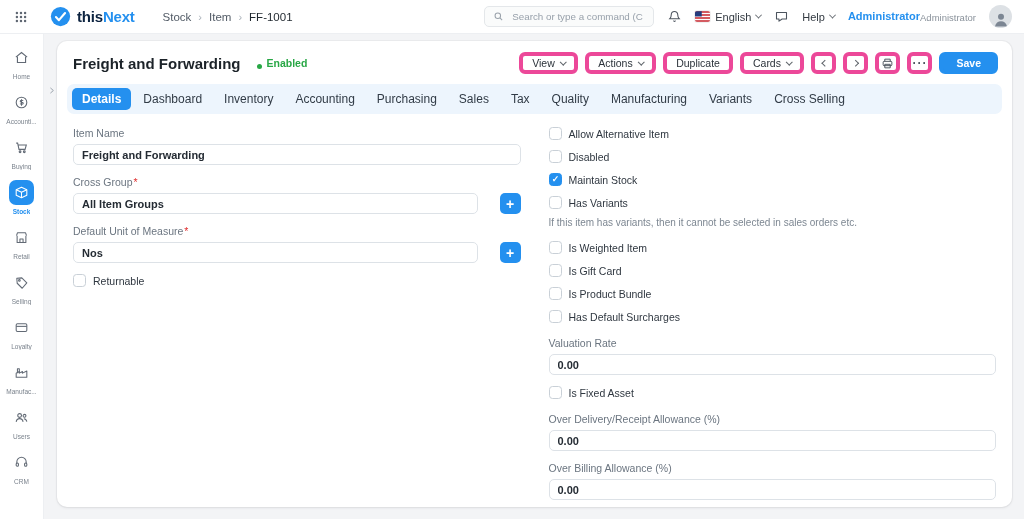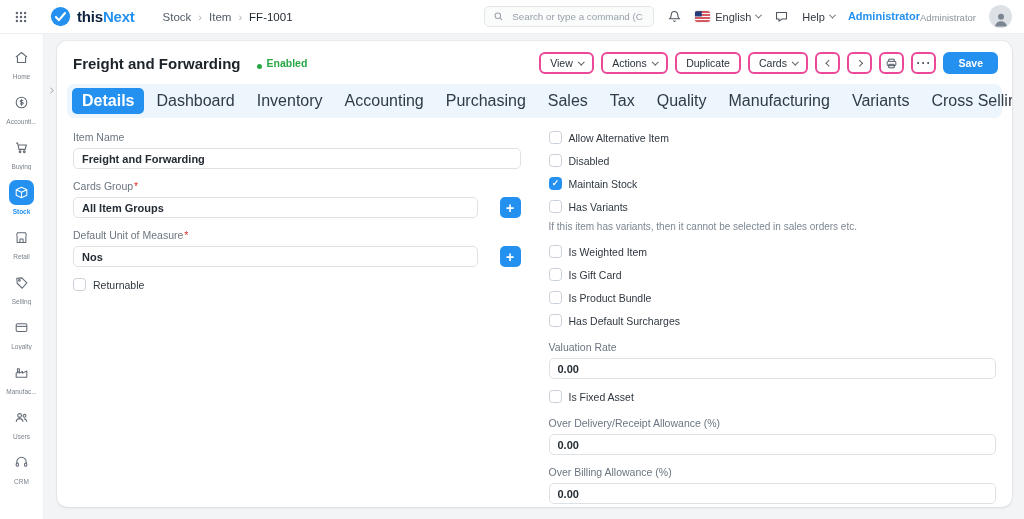--- a/index.html
+++ b/index.html
@@ -68,31 +68,31 @@
     border-radius:10px; overflow:hidden;
     box-shadow:0 1px 3px rgba(20,30,40,.08), 0 0 0 1px rgba(20,30,40,.035);
   }
   .card-header{ display:flex; align-items:center; padding:11px 14px 8px 16px; }
   .title{ font-size:15px; font-weight:700; color:#1c2329; }
   .status{ display:flex; align-items:flex-end; gap:5px; margin-left:16px;
     font-size:10.5px; font-weight:600; color:#28a745; }
   .status-dot{ width:5px; height:5px; border-radius:50%; background:#28a745; }
   .header-actions{ margin-left:auto; display:flex; align-items:center; gap:7px; }
   .btn{ height:22px; display:inline-flex; align-items:center; gap:6px; padding:0 9px;
-    background:#fff; border:2px solid #ec4899; border-radius:6px; font-size:10.5px;
+    background:#fff; border:4px solid #ec4899; border-radius:6px; font-size:10.5px;
     color:#2b323a; cursor:pointer; font-family:inherit; white-space:nowrap; }
   .btn .chev{ width:4.5px; height:4.5px; }
   .btn-icon{ width:25px; padding:0; justify-content:center; }
   .btn-more{ font-size:12px; letter-spacing:1px; font-weight:700; color:#4c545e; }
   .btn-save{ background:#2490ef; border-color:#2490ef; color:#fff; font-weight:700; padding:0 13px; }
 
   
   .tabs{ margin:2px 10px 0; background:#edf5fd; border-radius:7px; padding:4px 5px;
     display:flex; align-items:center; gap:2px; }
-  .tab{ padding:4px 10px; font-size:16px; color:#313b46; border-radius:5px;
+  .tab{ padding:4px 10px; font-size:12px; color:#313b46; border-radius:5px;
     cursor:pointer; white-space:nowrap; }
   .tab[data-active="true"]{ background:#2490ef; color:#fff; font-weight:700; }
 
   
   .form{ display:grid; grid-template-columns:1fr 1fr; column-gap:28px; padding:13px 16px 0 16px; }
   .fgroup{ margin-bottom:11px; }
   .flabel{ font-size:10.5px; color:#6b7580; margin-bottom:5px; display:block; }
   .req{ color:#e03131; margin-left:1px; }
   .finput{ width:100%; height:21px; border:1px solid #dde2e7; border-radius:5px; padding:0 8px;
     font-size:11px; font-weight:700; color:#242b33; background:#fff; font-family:inherit; outline:none; }
@@ -390,21 +390,21 @@
     <div class="form">
 
       <div>
         <div class="fgroup">
           <span class="flabel">Item Name</span>
           <input class="finput" value="Freight and Forwarding" style="">
         </div>
 
         <div class="fgroup">
           <span class="flabel">
-            <span>Cards Group</span><span class="req">*</span>
+            <span>Cross Group</span><span class="req">*</span>
           </span>
           <div class="input-row">
             <input class="finput" value="All Item Groups" style="">
             <button class="add-btn">+</button>
           </div>
         </div>
 
         <div class="fgroup">
           <span class="flabel">
             <span>Default Unit of Measure</span><span class="req">*</span>

